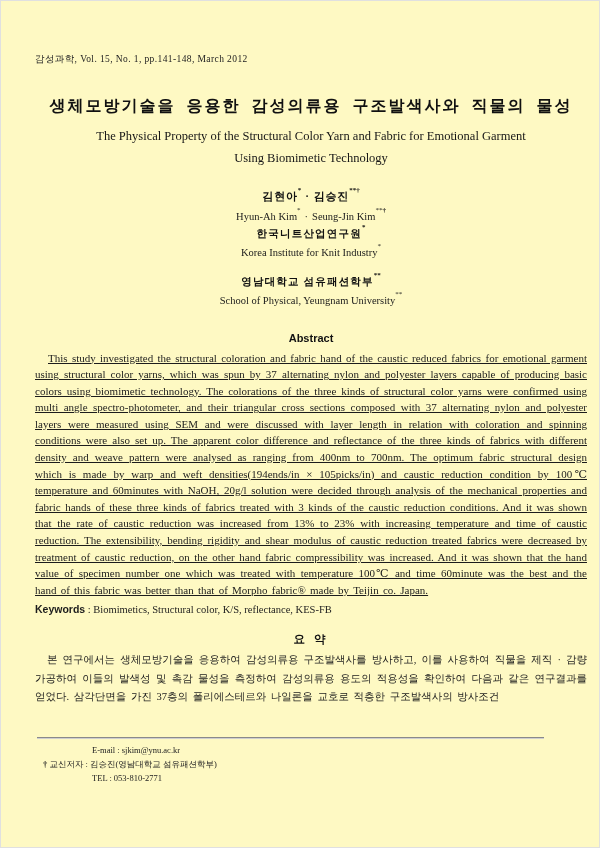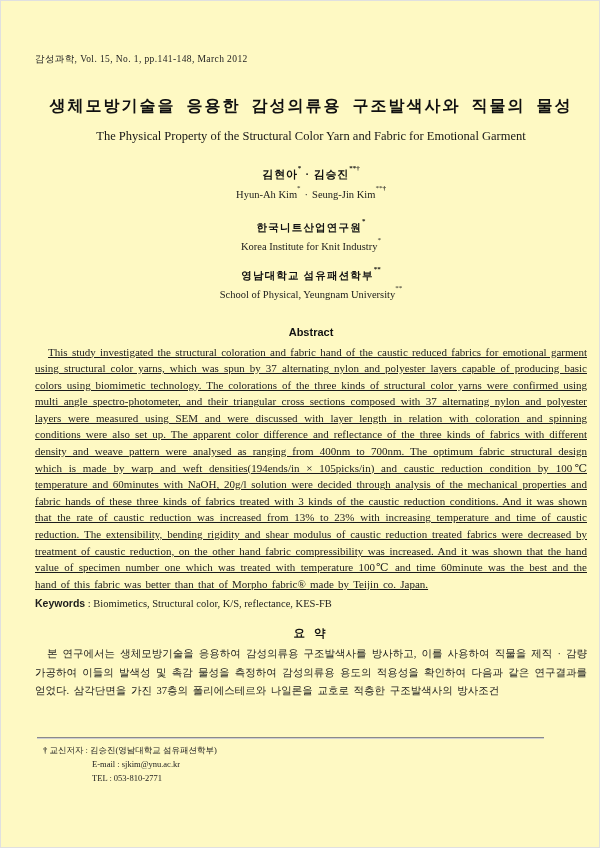--- a/index.html
+++ b/index.html
@@ -51,21 +51,21 @@
     letter-spacing: 0.8px;
     color: #111;
   }
   .authors-en {
     margin-top: 5px;
     text-align: center;
     font-size: 10.5px;
     color: #1a1a1a;
   }
   .affil-ko {
-    margin-top: 20px;
+    margin-top: 4px;
     text-align: center;
     font-size: 10.5px;
     font-weight: 600;
     letter-spacing: 1.2px;
     color: #111;
   }
   .affil-ko.second { margin-top: 16px; }
   .affil-en {
     margin-top: 5px;
     text-align: center;
@@ -150,20 +150,21 @@
 
 <div class="page">
   <div class="content">
 
     <div class="journal-header">감성과학, Vol. 15, No. 1, pp.141-148, March 2012</div>
 
     <div class="title-ko">생체모방기술을 응용한 감성의류용 구조발색사와 직물의 물성</div>
 
     <div class="title-en">
       <span>The Physical Property of the Structural Color Yarn and Fabric for Emotional Garment</span><br>
+      <span>Using Biomimetic Technology</span>
     </div>
 
     <div class="authors-ko">
       <span>김현아</span><sup class="mark">*</sup><span class="author-sep">·</span><span>김승진</span><sup class="mark"><span>**</span><span class="dagger-bold">†</span></sup>
     </div>
 
     <div class="authors-en">
       <span>Hyun-Ah Kim</span><sup class="mark">*</sup><span class="author-sep">·</span><span>Seung-Jin Kim</span><sup class="mark"><span>**</span><span class="dagger-bold">†</span></sup>
     </div>
 
@@ -190,20 +191,20 @@
     </div>
 
     <div class="ko-abstract-heading">요 약</div>
 
     <div class="ko-abstract-body">본 연구에서는 생체모방기술을 응용하여 감성의류용 구조발색사를 방사하고, 이를 사용하여 직물을 제직 · 감량 가공하여 이들의 발색성 및 촉감 물성을 측정하여 감성의류용 용도의 적용성을 확인하여 다음과 같은 연구결과를 얻었다. 삼각단면을 가진 37층의 폴리에스테르와 나일론을 교호로 적층한 구조발색사의 방사조건</div>
 
   </div>
 
   <div class="footnote">
     <div class="footnote-rule"></div>
+    <div class="footnote-line footnote-sub">E-mail : sjkim@ynu.ac.kr</div>
     <div class="footnote-line footnote-first">
       <span class="dagger-bold">†</span>
       <span>교신저자 : 김승진(영남대학교 섬유패션학부)</span>
     </div>
-    <div class="footnote-line footnote-sub">E-mail : sjkim@ynu.ac.kr</div>
     <div class="footnote-line footnote-sub">TEL : 053-810-2771</div>
   </div>
 </div>
 
 </body></html>

